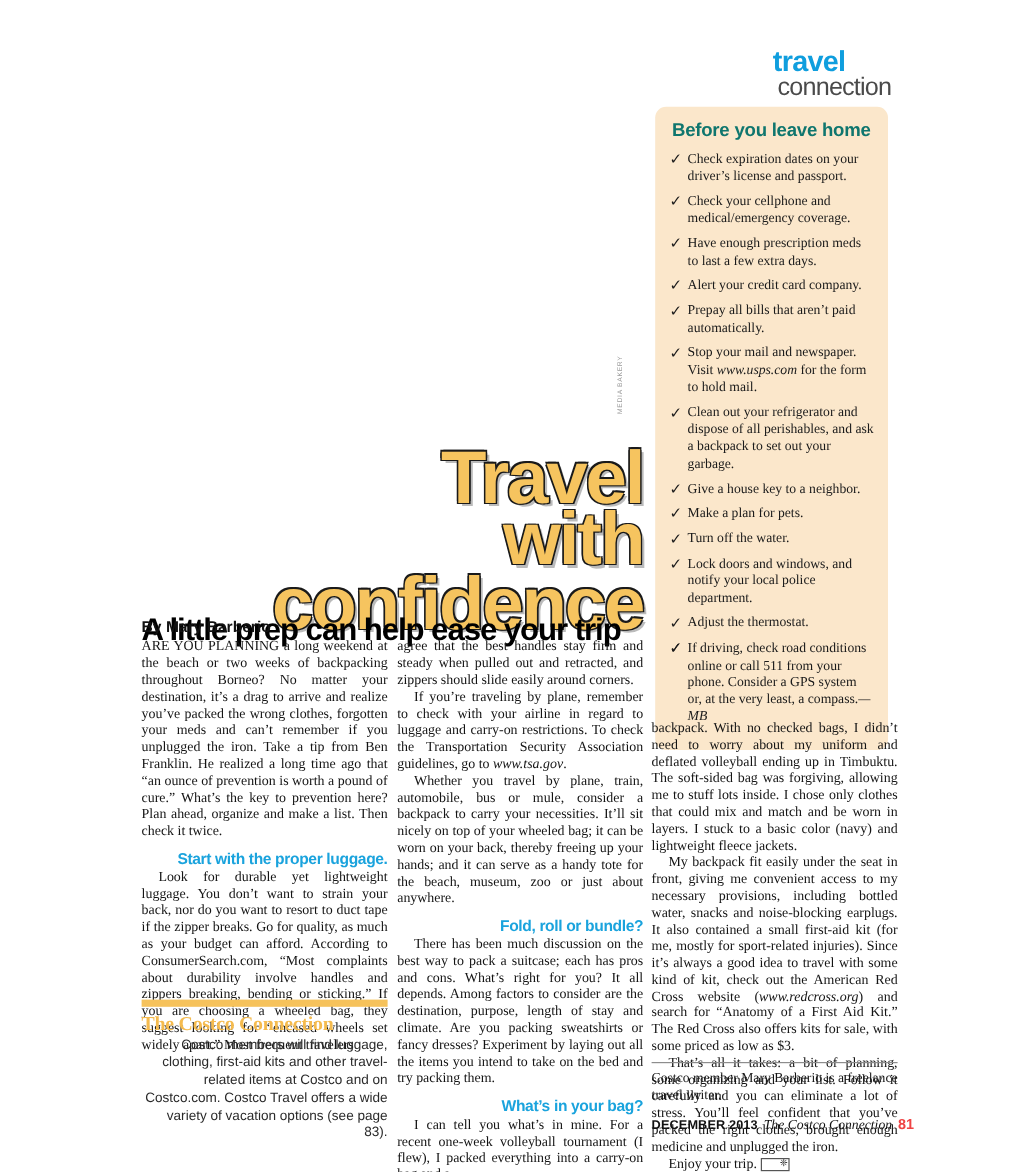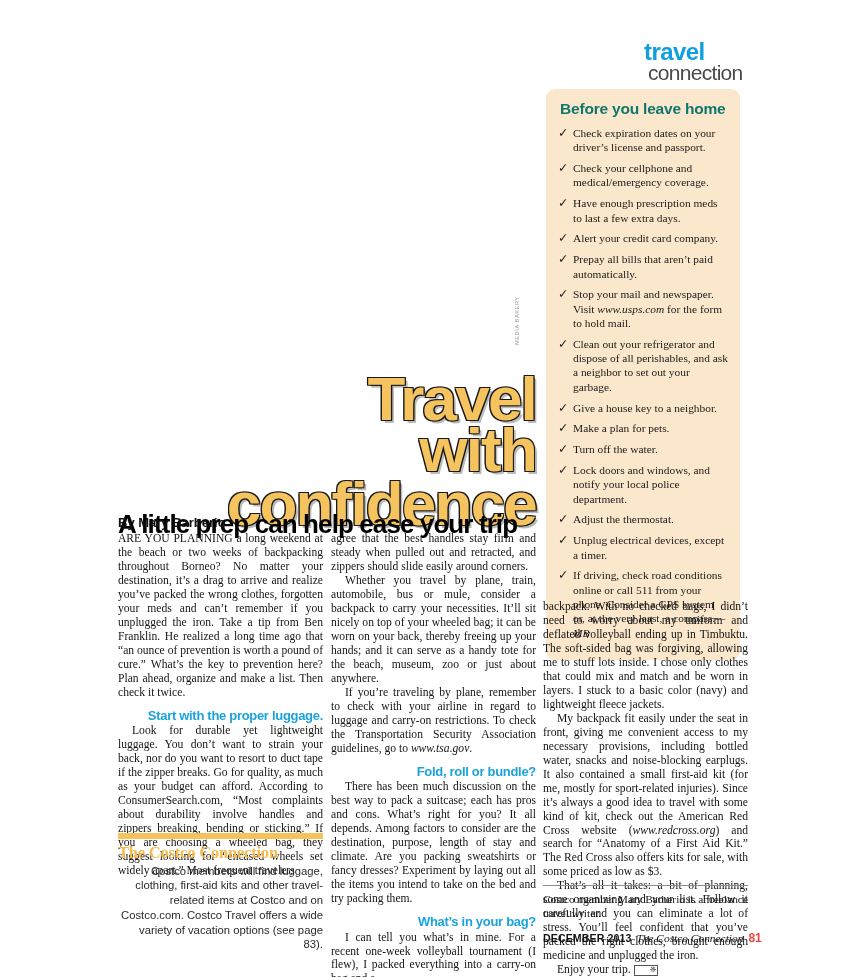--- a/index.html
+++ b/index.html
@@ -282,27 +282,27 @@
 
   <div class="sidebar">
     <div class="sidebar-title">Before you leave home</div>
     <ul class="check-list" id="checklist">
         <li class="check-item"><span class="tick">✓</span><span>Check expiration dates on your driver’s license and passport.</span></li>
         <li class="check-item"><span class="tick">✓</span><span>Check your cellphone and medical/emergency coverage.</span></li>
         <li class="check-item"><span class="tick">✓</span><span>Have enough prescription meds to last a few extra days.</span></li>
         <li class="check-item"><span class="tick">✓</span><span>Alert your credit card company.</span></li>
         <li class="check-item"><span class="tick">✓</span><span>Prepay all bills that aren’t paid automatically.</span></li>
         <li class="check-item"><span class="tick">✓</span><span>Stop your mail and newspaper. Visit </span><i>www.usps.com</i><span> for the form to hold mail.</span></li>
-        <li class="check-item"><span class="tick">✓</span><span>Clean out your refrigerator and dispose of all perishables, and ask a neighbor to set out your garbage.</span></li>
+        <li class="check-item"><span class="tick">✓</span><span>Clean out your refrigerator and dispose of all perishables, and ask a backpack to set out your garbage.</span></li>
         <li class="check-item"><span class="tick">✓</span><span>Give a house key to a neighbor.</span></li>
         <li class="check-item"><span class="tick">✓</span><span>Make a plan for pets.</span></li>
         <li class="check-item"><span class="tick">✓</span><span>Turn off the water.</span></li>
         <li class="check-item"><span class="tick">✓</span><span>Lock doors and windows, and notify your local police department.</span></li>
         <li class="check-item"><span class="tick">✓</span><span>Adjust the thermostat.</span></li>
-        <li class="check-item"><span class="tick">✓</span><span>Unplug electrical devices, except a timer.</span></li>
+        <li class="check-item"><span class="tick">✓</span></li>
         <li class="check-item"><span class="tick">✓</span><span>If driving, check road conditions online or call 511 from your phone. Consider a GPS system or, at the very least, a compass.</span><span class="sig">—MB</span></li>
       </ul>
   </div>
 
   <div class="photo-credit">MEDIA BAKERY</div>
 
   <div class="headline">
     <span class="hl hl1">Travel</span>
     <span class="hl hl2">with confidence</span>
   </div>
@@ -310,22 +310,22 @@
   <div class="byline">By Mary Barberio</div>
 
   <div class="col col1">
     <p class="noindent">ARE YOU PLANNING a long weekend at the beach or two weeks of backpacking throughout Borneo? No matter your destination, it’s a drag to arrive and realize you’ve packed the wrong clothes, forgotten your meds and can’t remember if you unplugged the iron. Take a tip from Ben Franklin. He realized a long time ago that “an ounce of prevention is worth a pound of cure.” What’s the key to prevention here? Plan ahead, organize and make a list. Then check it twice.</p>
     <div class="subhead">Start with the proper luggage.</div>
     <p>Look for durable yet lightweight luggage. You don’t want to strain your back, nor do you want to resort to duct tape if the zipper breaks. Go for quality, as much as your budget can afford. According to ConsumerSearch.com, “Most complaints about durability involve handles and zippers breaking, bending or sticking.” If you are choosing a wheeled bag, they suggest looking for “encased wheels set widely apart.” Most frequent travelers</p>
   </div>
 
   <div class="col col2">
     <p class="noindent">agree that the best handles stay firm and steady when pulled out and retracted, and zippers should slide easily around corners.</p>
+    <p><span>If you’re traveling by plane, remember to check with your airline in regard to luggage and carry-on restrictions. To check the Transportation Security Association guidelines, go to </span><i>www.tsa.gov</i><span>.</span></p>
     <p>Whether you travel by plane, train, automobile, bus or mule, consider a backpack to carry your necessities. It’ll sit nicely on top of your wheeled bag; it can be worn on your back, thereby freeing up your hands; and it can serve as a handy tote for the beach, museum, zoo or just about anywhere.</p>
-    <p><span>If you’re traveling by plane, remember to check with your airline in regard to luggage and carry-on restrictions. To check the Transportation Security Association guidelines, go to </span><i>www.tsa.gov</i><span>.</span></p>
     <div class="subhead">Fold, roll or bundle?</div>
     <p>There has been much discussion on the best way to pack a suitcase; each has pros and cons. What’s right for you? It all depends. Among factors to consider are the destination, purpose, length of stay and climate. Are you packing sweatshirts or fancy dresses? Experiment by laying out all the items you intend to take on the bed and try packing them.</p>
     <div class="subhead">What’s in your bag?</div>
     <p>I can tell you what’s in mine. For a recent one-week volleyball tournament (I flew), I packed everything into a carry-on bag and a</p>
   </div>
 
   <div class="col col3">
     <p class="noindent">backpack. With no checked bags, I didn’t need to worry about my uniform and deflated volleyball ending up in Timbuktu. The soft-sided bag was forgiving, allowing me to stuff lots inside. I chose only clothes that could mix and match and be worn in layers. I stuck to a basic color (navy) and lightweight fleece jackets.</p>
     <p><span>My backpack fit easily under the seat in front, giving me convenient access to my necessary provisions, including bottled water, snacks and noise-blocking earplugs. It also contained a small first-aid kit (for me, mostly for sport-related injuries). Since it’s always a good idea to travel with some kind of kit, check out the American Red Cross website (</span><i>www.redcross.org</i><span>) and search for “Anatomy of a First Aid Kit.” The Red Cross also offers kits for sale, with some priced as low as $3.</span></p>
     <p>That’s all it takes: a bit of planning, some organizing and your list. Follow it carefully and you can eliminate a lot of stress. You’ll feel confident that you’ve packed the right clothes, brought enough medicine and unplugged the iron.</p>

